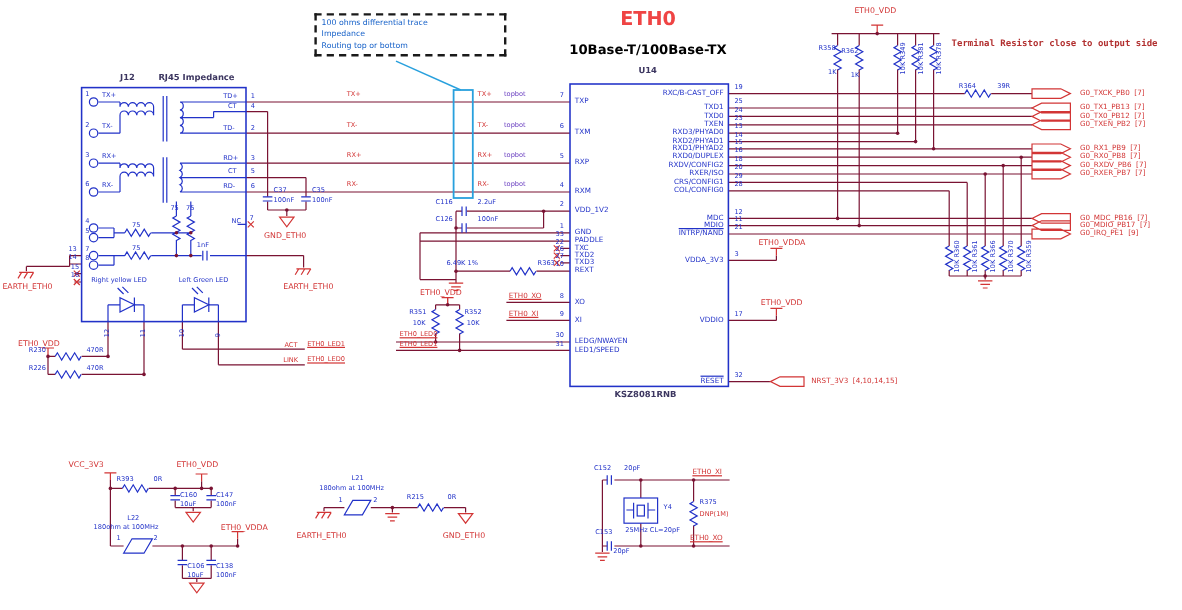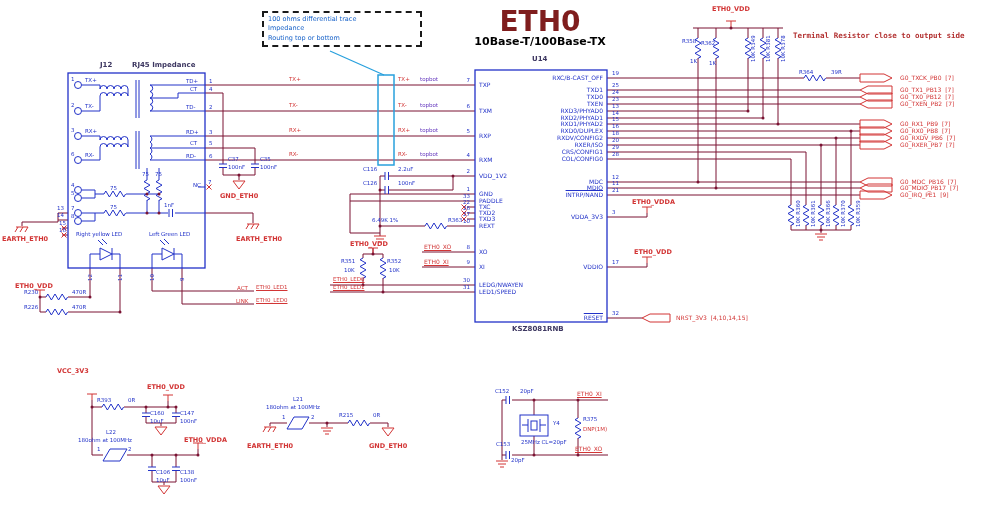--- a/index.html
+++ b/index.html
@@ -1,29 +1,29 @@
 <!DOCTYPE html>
 <html><head>
 <meta charset="utf-8">
 <style>
   html,body{margin:0;padding:0;background:#fff;}
   #stage{position:relative;width:985px;height:508px;background:#fff;overflow:hidden;
          font-family:"DejaVu Sans",sans-serif;}
   #svgwrap,.lbl{position:absolute;}
   #svgwrap{left:0;top:0;}
   .lbl{white-space:pre;line-height:1;z-index:5;}
-  .ttl{font-size:28px;font-weight:bold;color:#7f1d1d;transform:translateX(-50%);}
+  .ttl{font-size:16px;font-weight:bold;color:#ef4444;transform:translateX(-50%);}
   .sub{font-size:11px;font-weight:bold;color:#000;transform:translateX(-50%);}
   .nv{font-size:7px;font-weight:bold;color:#3c3660;}
   .blm{font-size:6px;color:#2232c8;transform:translate(-100%,-50%);}
   .blm2{font-size:6px;color:#2232c8;transform:translateY(-50%);}
   .b5{font-size:5.5px;color:#2232c8;}
   .pn{font-size:5.5px;color:#2232c8;}
   .ra{transform:translateX(-100%);}
-  .rd{font-size:6.5px;color:#d23535;font-weight:bold;}
+  .rd{font-size:6.5px;color:#d23535;}
   .rdm{font-size:6px;color:#d23535;transform:translateY(-50%);}
   .r5{font-size:5.5px;color:#d23535;}
   .ru{font-size:6px;color:#d23535;text-decoration:underline;}
   .ru5{font-size:5.5px;color:#d23535;text-decoration:underline;}
   .vt{font-size:5.5px;color:#6a3fc0;}
   .rot{transform:rotate(-90deg);transform-origin:0 0;}
   .ov{text-decoration:overline;}
   #callout{position:absolute;left:262px;top:11px;width:148px;border:2px dashed #1a1a1a;
            padding:2px 4px;z-index:6;background:#fff;}
   #callout div{font-size:6.5px;color:#1560c8;line-height:1.45;}
@@ -288,21 +288,21 @@
     <div class="lbl b5" style="left: 24px; top: 290px;">R230</div>
     <div class="lbl b5" style="left: 72px; top: 290px;">470R</div>
     <div class="lbl b5" style="left: 24px; top: 305px;">R226</div>
     <div class="lbl b5" style="left: 72px; top: 305px;">470R</div>
     <div class="lbl r5" style="left: 237px; top: 286px;">ACT</div>
     <div class="lbl ru5" style="left: 256px; top: 285px;">ETH0_LED1</div>
     <div class="lbl r5" style="left: 236px; top: 299px;">LINK</div>
     <div class="lbl ru5" style="left: 256px; top: 298px;">ETH0_LED0</div>
     <div class="lbl rd" style="left: 632px; top: 199px;">ETH0_VDDA</div>
     <div class="lbl rd" style="left: 634px; top: 249px;">ETH0_VDD</div>
-    <div class="lbl rd" style="left: 57px; top: 368px;">VCC_3V3</div>
+    <div class="lbl rd" style="left: 57px; top: 384px;">VCC_3V3</div>
     <div class="lbl rd" style="left: 147px; top: 384px;">ETH0_VDD</div>
     <div class="lbl b5" style="left: 97px; top: 398px;">R393</div>
     <div class="lbl b5" style="left: 128px; top: 398px;">0R</div>
     <div class="lbl b5" style="left: 150px; top: 411px;">C160</div>
     <div class="lbl b5" style="left: 150px; top: 419px;">10uF</div>
     <div class="lbl b5" style="left: 180px; top: 411px;">C147</div>
     <div class="lbl b5" style="left: 180px; top: 419px;">100nF</div>
     <div class="lbl b5" style="left: 106px; top: 430px;">L22</div>
     <div class="lbl b5" style="left: 78px; top: 438px;">180ohm at 100MHz</div>
     <div class="lbl pn" style="left: 97px; top: 447px;">1</div>

